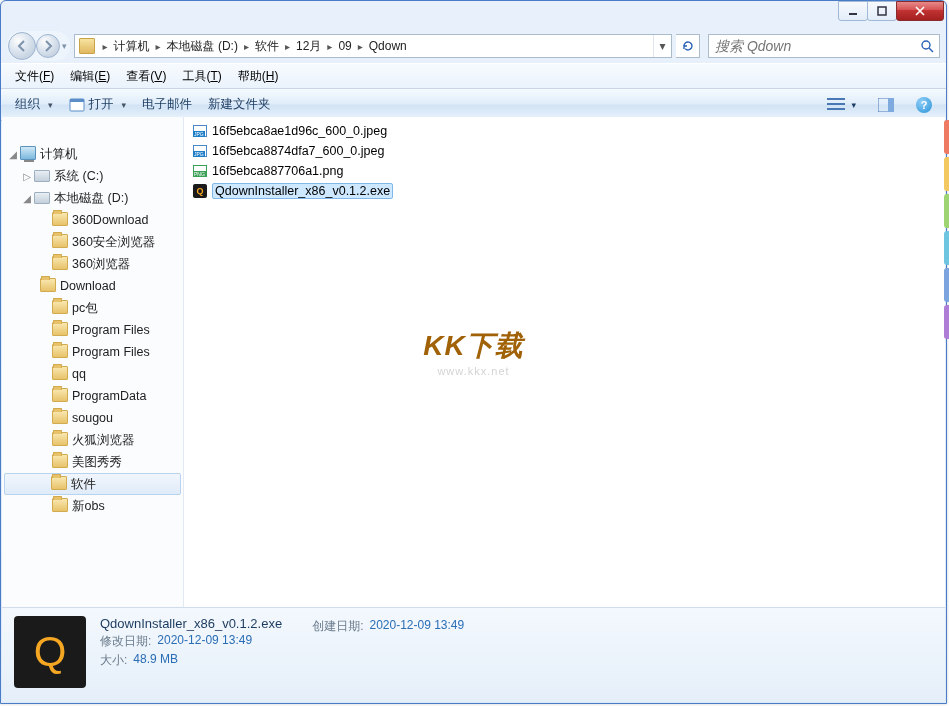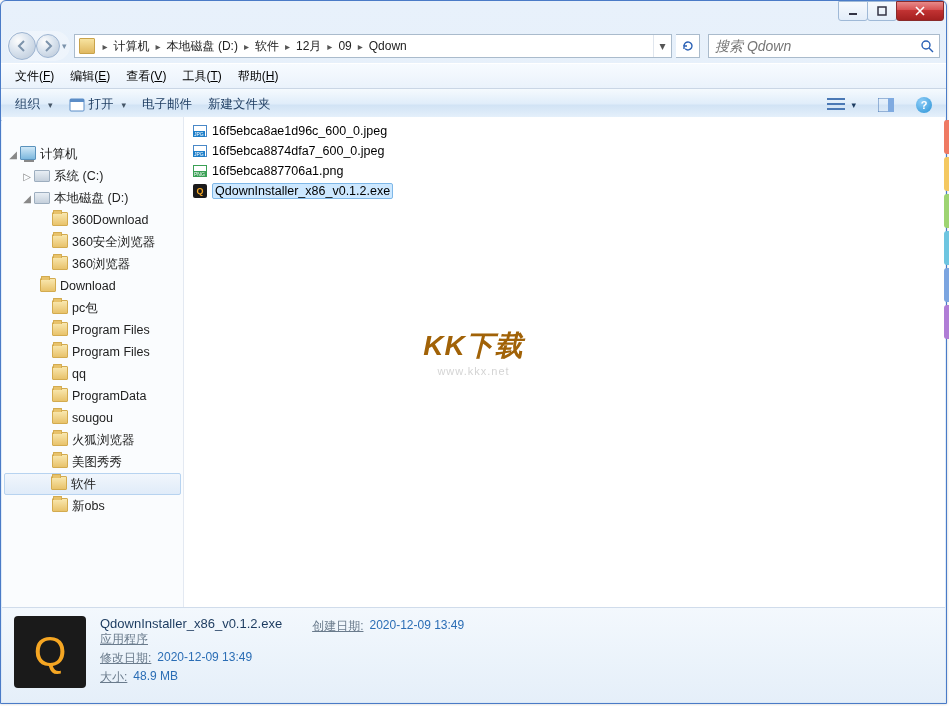--- a/index.html
+++ b/index.html
@@ -69,21 +69,21 @@
 .png-ico::after{content:"PNG";position:absolute;bottom:-1px;left:-1px;font-size:5px;background:#3aa055;color:#fff;padding:0 1px;line-height:6px;}
 .exe-ico { width:14px; height:14px; background:#1a1a1a; border-radius:2px; display:flex; align-items:center; justify-content:center; color:#f5a623; font-size:9px; font-weight:bold; }
 
 
 .details { position:absolute; left:1px; right:1px; bottom:1px; height:95px; background: linear-gradient(to bottom,#f3f8fd,#e5eff9); border-top:1px solid #d0dceb; display:flex; padding:8px 12px; font-size:12px; color:#36475a; }
 .details .thumb { width:72px; height:72px; background:#1a1a1a; border-radius:4px; display:flex; align-items:center; justify-content:center; margin-right:14px; }
 .details .thumb .q { font-size:42px; color:#f5a623; font-weight:300; font-family: Arial; }
 .details .meta { flex:1; }
 .details .fname-big { font-size:13px; color:#1b3a5f; }
 .details .row { display:flex; gap:6px; margin-top:2px; }
-.details .lbl { color:#6a7b8c;text-decoration:underline; }
+.details .lbl { color:#6a7b8c; }
 .details .val { color:#2a6db5; }
 .details .cols { display:flex; gap: 30px; }
 
 .watermark { position:absolute; left:50%; top:48%; transform:translate(-50%,-50%); text-align:center; pointer-events:none; }
 .watermark .w1 { font-size:28px; font-weight:bold; color:#a16207; font-style:italic; letter-spacing:1px; text-shadow:1px 1px 0 #fff; }
 .watermark .w2 { font-size:11px; color:#d4d4d4; letter-spacing:1px; }
 
 .right-tabs { position:absolute; right:-1px; top:120px; width:6px; display:flex; flex-direction:column; gap:3px; }
 .right-tabs div { height:34px; border-radius:3px 0 0 3px; }
 </style>
@@ -341,21 +341,20 @@
   </div>
 
   <div class="details">
     <div class="thumb">
         <span class="q">Q</span>
       </div>
     <div class="meta">
       <div class="cols">
         <div>
           <div class="fname-big">QdownInstaller_x86_v0.1.2.exe</div>
-          <div class="lbl">应用程序</div>
           <div class="row">
               <span class="lbl">修改日期:</span>
               <span class="val">2020-12-09 13:49</span>
             </div>
           <div class="row">
               <span class="lbl">大小:</span>
               <span class="val">48.9 MB</span>
             </div>
         </div>
         <div>

